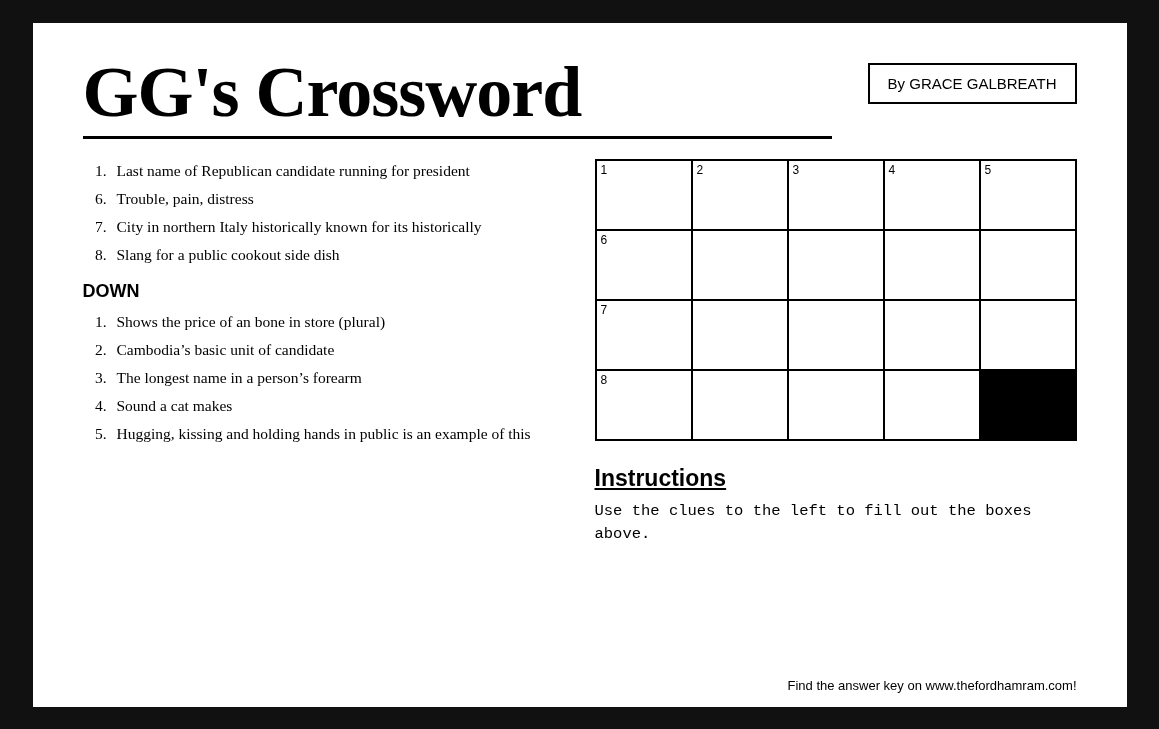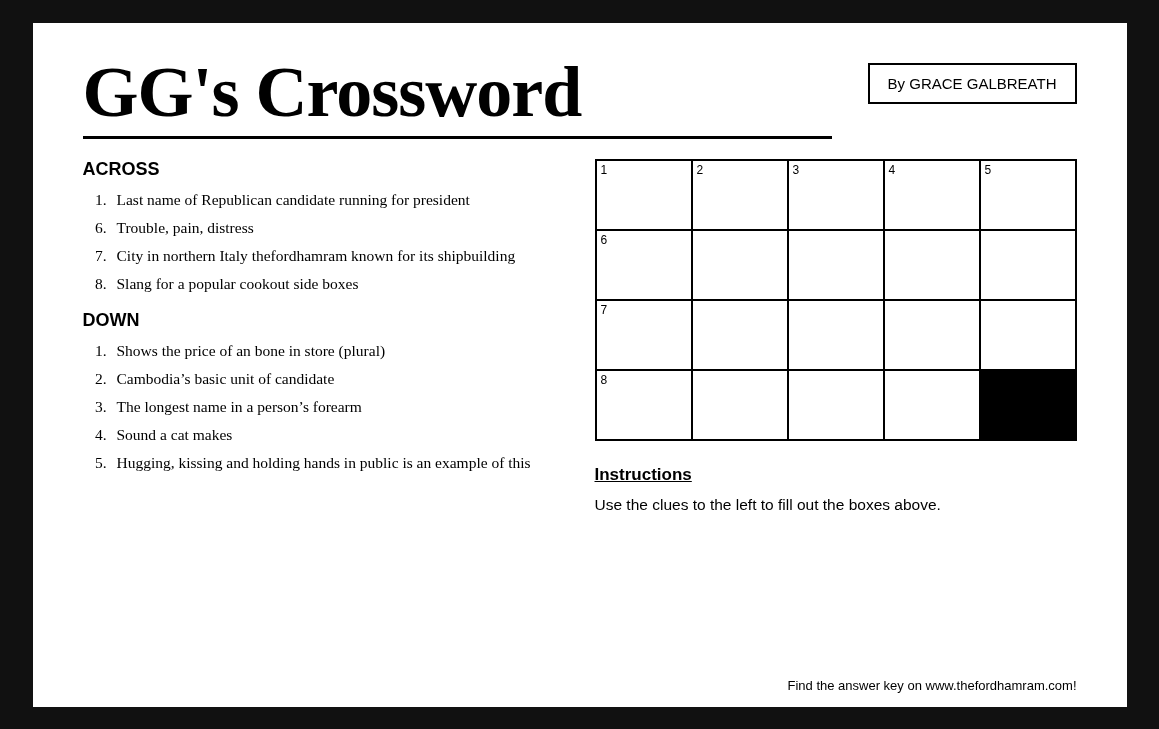--- a/index.html
+++ b/index.html
@@ -128,29 +128,29 @@
       font-size: 12px;
       font-family: Arial, sans-serif;
       position: absolute;
       top: 3px;
       left: 4px;
       line-height: 1;
     }
 
     .instructions-heading {
       font-weight: 900;
-      font-size: 17px;
+      font-size: 23px;
       text-decoration: underline;
       font-family: Arial, sans-serif;
       margin-bottom: 8px;
     }
 
     .instructions-text {
       font-size: 15.5px;
-      font-family: Liberation Sans, sans-serif;
+      font-family: Liberation Mono, monospace;
       line-height: 1.5;
     }
 
     .footer {
       position: absolute;
       bottom: 14px;
       right: 50px;
       font-size: 13px;
       font-family: Arial, sans-serif;
     }
@@ -165,37 +165,36 @@
       <div class="title">GG's Crossword</div>
       <hr class="title-underline">
     </div>
     <div class="byline-box">By GRACE GALBREATH</div>
   </div>
 
   <div class="content">
 
     <div class="clues-section">
 
-      <div class="clues-heading">ACROSS</div>
       <ul class="clues-list">
         <li>
           <span class="clue-num">1.</span>
           <span class="clue-text">Last name of Republican candidate running for president</span>
         </li>
         <li>
           <span class="clue-num">6.</span>
           <span class="clue-text">Trouble, pain, distress</span>
         </li>
         <li>
           <span class="clue-num">7.</span>
-          <span class="clue-text">City in northern Italy thefordhamram known for its shipbuilding</span>
+          <span class="clue-text">City in northern Italy historically known for its historically</span>
         </li>
         <li>
           <span class="clue-num">8.</span>
-          <span class="clue-text">Slang for a popular cookout side boxes</span>
+          <span class="clue-text">Slang for a public cookout side dish</span>
         </li>
       </ul>
 
       <div class="clues-heading">DOWN</div>
       <ul class="clues-list">
         <li>
           <span class="clue-num">1.</span>
           <span class="clue-text">Shows the price of an bone in store (plural)</span>
         </li>
         <li>

